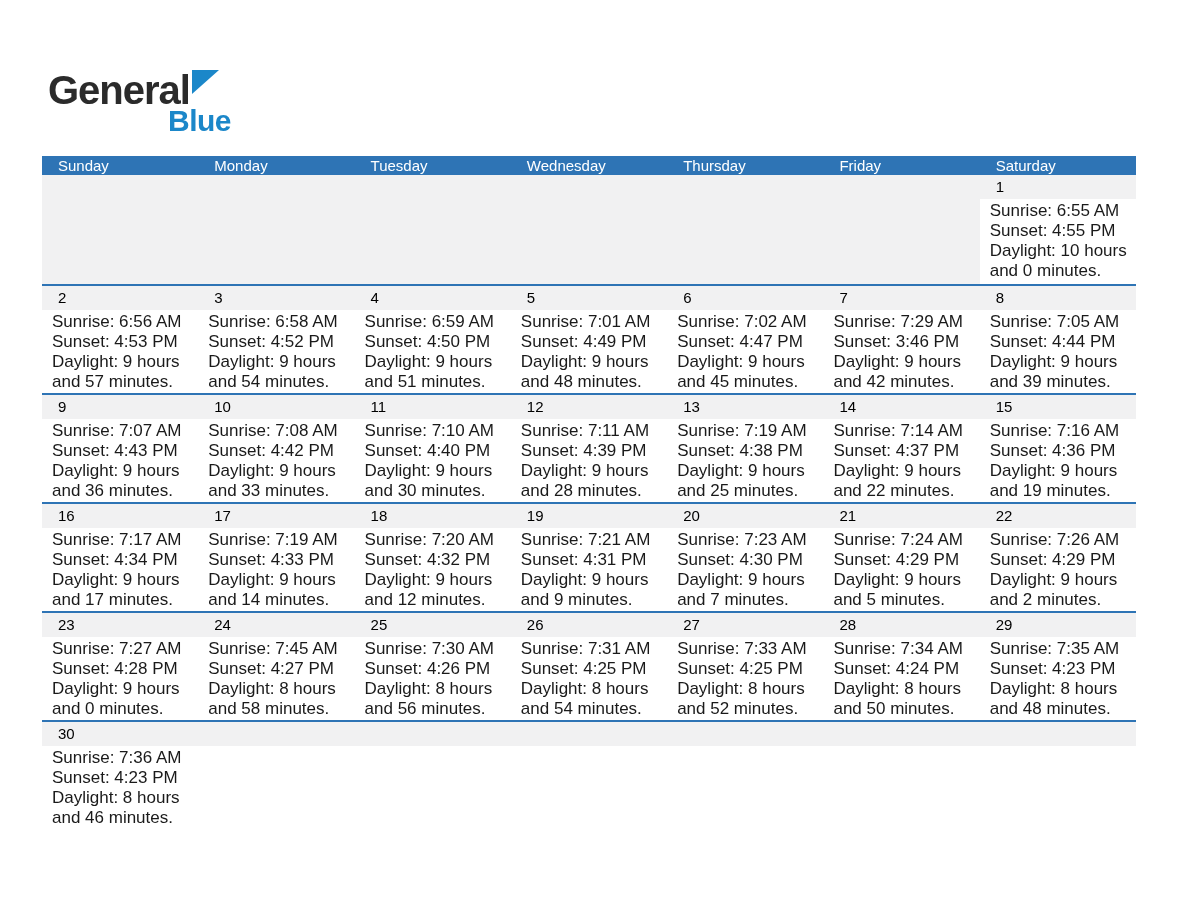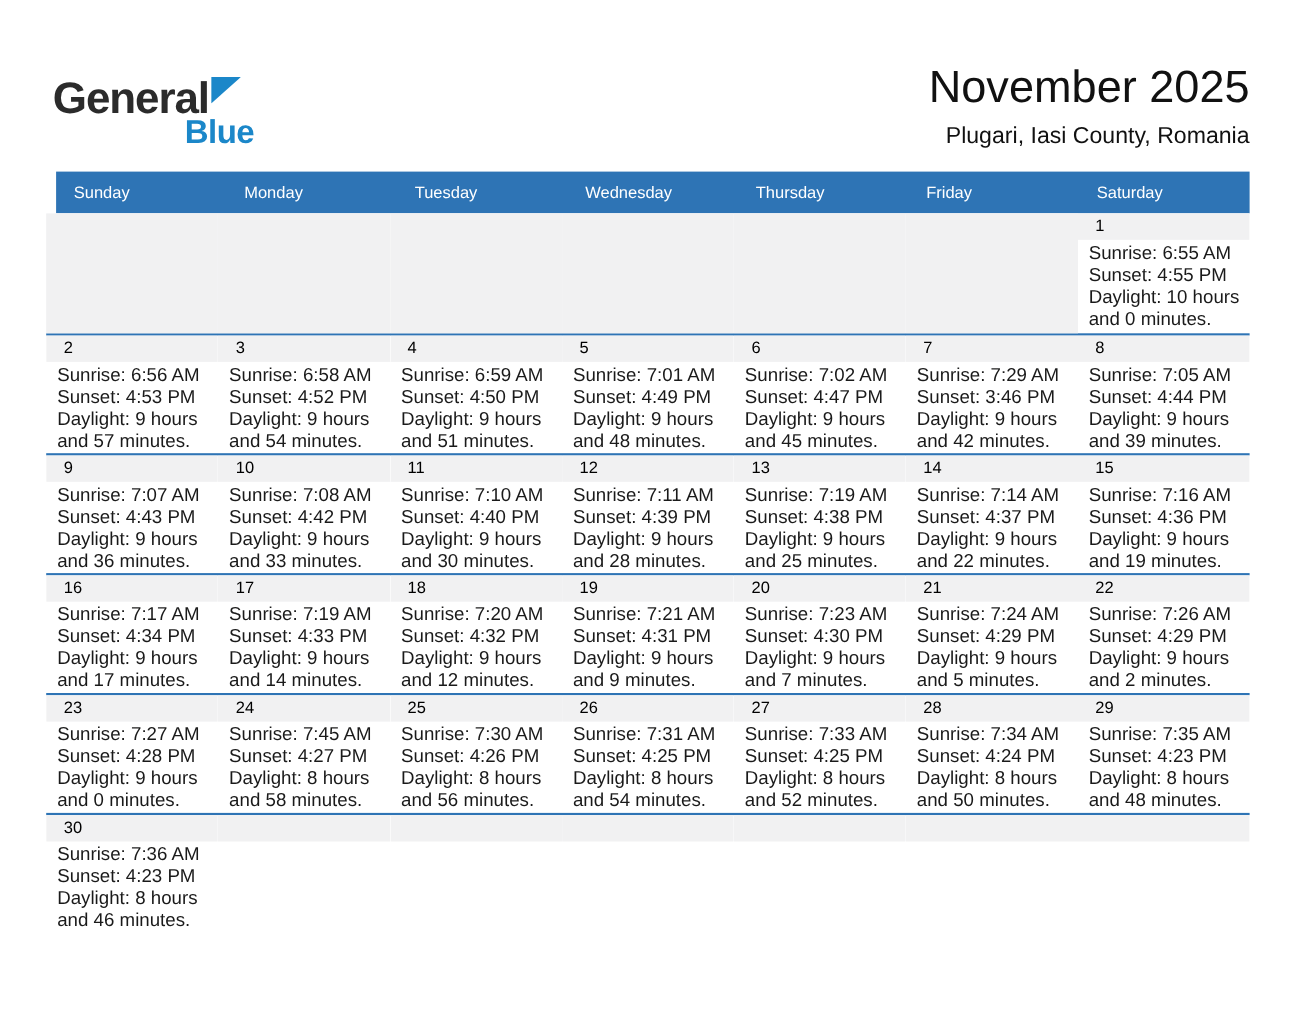--- a/index.html
+++ b/index.html
@@ -35,21 +35,21 @@
     font-size: 30px; font-weight: 700; line-height: 1;
     color: var(--logo-blue); margin-left: 120px; margin-top: -4px;
     letter-spacing: -0.5px;
   }
   .titles { text-align: right; }
   .month-title { font-size: 41px; color: #111; line-height: 1.15; }
   .location { font-size: 21px; color: #111; margin-top: 9px; }
   .calendar { margin: 20px 52px 0 42px; }
   .weekday-row {
     display: grid; grid-template-columns: repeat(7, 1fr);
-    background: var(--blue); height: 38px; align-items: center; margin-left: 9px;
+    background: var(--blue); height: 19px; align-items: center;
   }
   .weekday-cell { color: #fff; font-size: 15px; padding-left: 16px; }
   .week-row {
     display: grid; grid-template-columns: repeat(7, 1fr);
     min-height: 109px; background: #fff;
   }
   .week-row.bordered { border-top: 2px solid var(--blue); }
   .day-cell { overflow: hidden; }
   .day-cell.fill { background: var(--stripe); }
   .day-num {
@@ -69,24 +69,20 @@
   <div class="top">
     <div class="logo">
       <div class="logo-top">
         <span class="logo-general">General</span>
         <svg class="logo-tri" width="27" height="24" viewBox="0 0 27 24">
           <polygon points="0,0 27,0 0,24" fill="#1b87c9"></polygon>
         </svg>
       </div>
       <div class="logo-blue">Blue</div>
     </div>
-    <div class="titles">
-      <div class="month-title">November 2025</div>
-      <div class="location">Plugari, Iasi County, Romania</div>
-    </div>
   </div>
 
   <div class="calendar">
     <div class="weekday-row">
         <div class="weekday-cell">Sunday</div>
         <div class="weekday-cell">Monday</div>
         <div class="weekday-cell">Tuesday</div>
         <div class="weekday-cell">Wednesday</div>
         <div class="weekday-cell">Thursday</div>
         <div class="weekday-cell">Friday</div>

